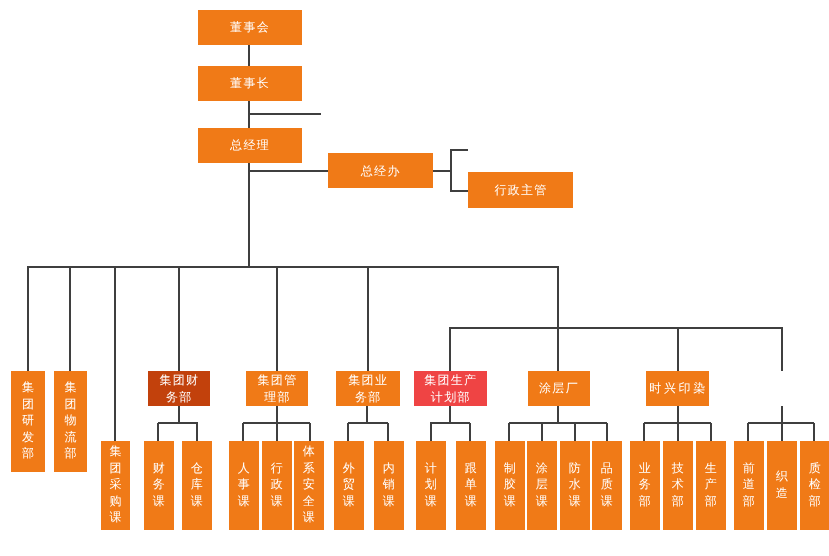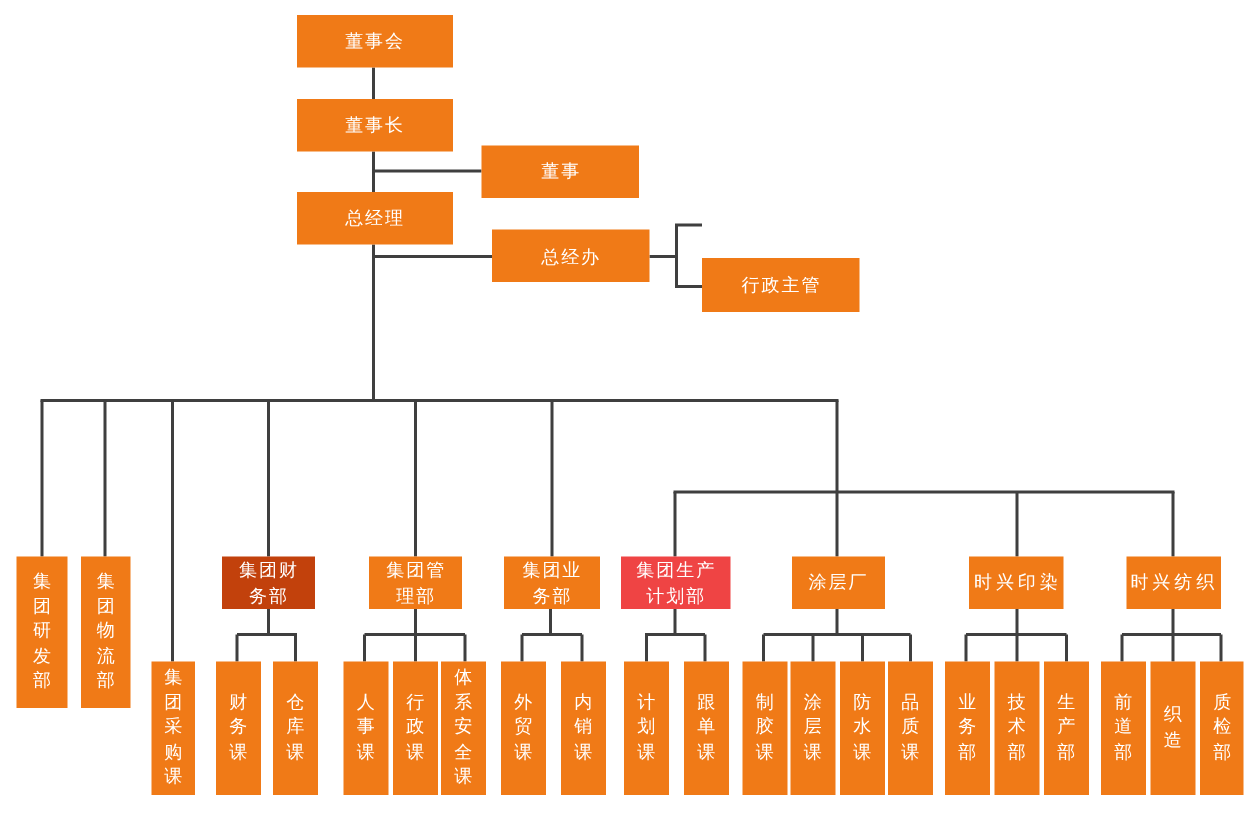--- a/index.html
+++ b/index.html
@@ -78,23 +78,20 @@
     <div class="ln" style="left: 748px; top: 422px; width: 66px; height: 2px; background: rgb(63, 63, 63);"></div>
     <div class="ln" style="left: 747px; top: 423px; width: 2px; height: 18px; background: rgb(63, 63, 63);"></div>
     <div class="ln" style="left: 781px; top: 423px; width: 2px; height: 18px; background: rgb(63, 63, 63);"></div>
     <div class="ln" style="left: 813px; top: 423px; width: 2px; height: 18px; background: rgb(63, 63, 63);"></div>
     <div class="node" style="left: 197.5px; top: 10px; width: 104.5px; height: 35px; background: rgb(240, 122, 23); color: rgb(255, 255, 255);">
       <span style="display: contents;"><span class="row">董事会</span></span>
     </div>
     <div class="node" style="left: 197.5px; top: 66px; width: 104.5px; height: 35px; background: rgb(240, 122, 23); color: rgb(255, 255, 255);">
       <span style="display: contents;"><span class="row">董事长</span></span>
     </div>
-    <div class="node" style="left: 321.2px; top: 96.5px; width: 105.3px; height: 35.5px; background: rgb(240, 122, 23); color: rgb(255, 255, 255);">
-      <span style="display: contents;"><span class="row">董事</span></span>
-    </div>
     <div class="node" style="left: 197.5px; top: 127.8px; width: 104.5px; height: 35.5px; background: rgb(240, 122, 23); color: rgb(255, 255, 255);">
       <span style="display: contents;"><span class="row">总经理</span></span>
     </div>
     <div class="node" style="left: 328px; top: 153.2px; width: 104.9px; height: 35.2px; background: rgb(240, 122, 23); color: rgb(255, 255, 255);">
       <span style="display: contents;"><span class="row">总经办</span></span>
     </div>
     <div class="node" style="left: 468.3px; top: 172px; width: 104.8px; height: 35.5px; background: rgb(240, 122, 23); color: rgb(255, 255, 255);">
       <span style="display: contents;"><span class="row">行政主管</span></span>
     </div>
     <div class="node v" style="left: 11px; top: 371px; width: 34px; height: 101px; background: rgb(240, 122, 23); color: rgb(255, 255, 255);">
@@ -113,23 +110,20 @@
       <span style="display: contents;"><span class="row">集团业</span><span class="row">务部</span></span>
     </div>
     <div class="node" style="left: 413.6px; top: 371px; width: 73.8px; height: 35px; background: #ef4444; color: rgb(255, 255, 255);">
       <span style="display: contents;"><span class="row">集团生产</span><span class="row">计划部</span></span>
     </div>
     <div class="node" style="left: 527.7px; top: 371px; width: 62px; height: 35px; background: rgb(240, 122, 23); color: rgb(255, 255, 255);">
       <span style="display: contents;"><span class="row">涂层厂</span></span>
     </div>
     <div class="node" style="left: 646.4px; top: 371px; width: 63px; height: 35px; background: rgb(240, 122, 23); color: rgb(255, 255, 255); letter-spacing: 2.6px; text-indent: 1.3px;">
       <span style="display: contents;"><span class="row">时兴印染</span></span>
-    </div>
-    <div class="node" style="left: 750.5px; top: 371px; width: 63.4px; height: 35px; background: rgb(240, 122, 23); color: rgb(255, 255, 255); letter-spacing: 2.6px; text-indent: 1.3px;">
-      <span style="display: contents;"><span class="row">时兴纺织</span></span>
     </div>
     <div class="node v" style="left: 100.6px; top: 441px; width: 29.9px; height: 89px; background: rgb(240, 122, 23); color: rgb(255, 255, 255);">
       <span style="display: contents;"><span class="ch row">集</span><span class="ch row">团</span><span class="ch row">采</span><span class="ch row">购</span><span class="ch row">课</span></span>
     </div>
     <div class="node v" style="left: 144px; top: 441px; width: 29.7px; height: 89px; background: rgb(240, 122, 23); color: rgb(255, 255, 255);">
       <span style="display: contents;"><span class="ch row">财</span><span class="ch row">务</span><span class="ch row">课</span></span>
     </div>
     <div class="node v" style="left: 182px; top: 441px; width: 29.7px; height: 89px; background: rgb(240, 122, 23); color: rgb(255, 255, 255);">
       <span style="display: contents;"><span class="ch row">仓</span><span class="ch row">库</span><span class="ch row">课</span></span>
     </div>

